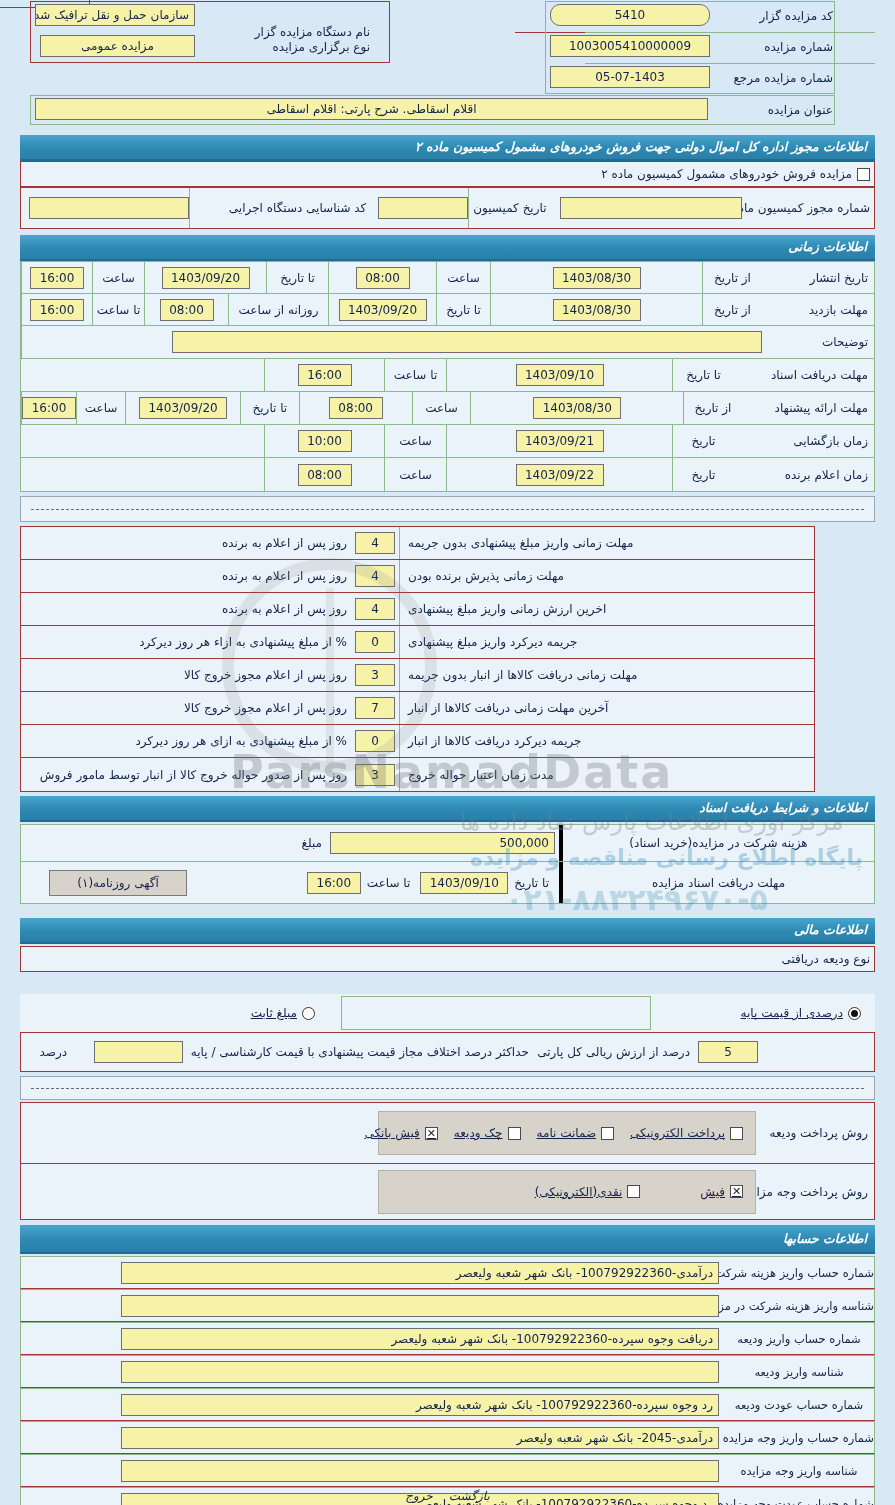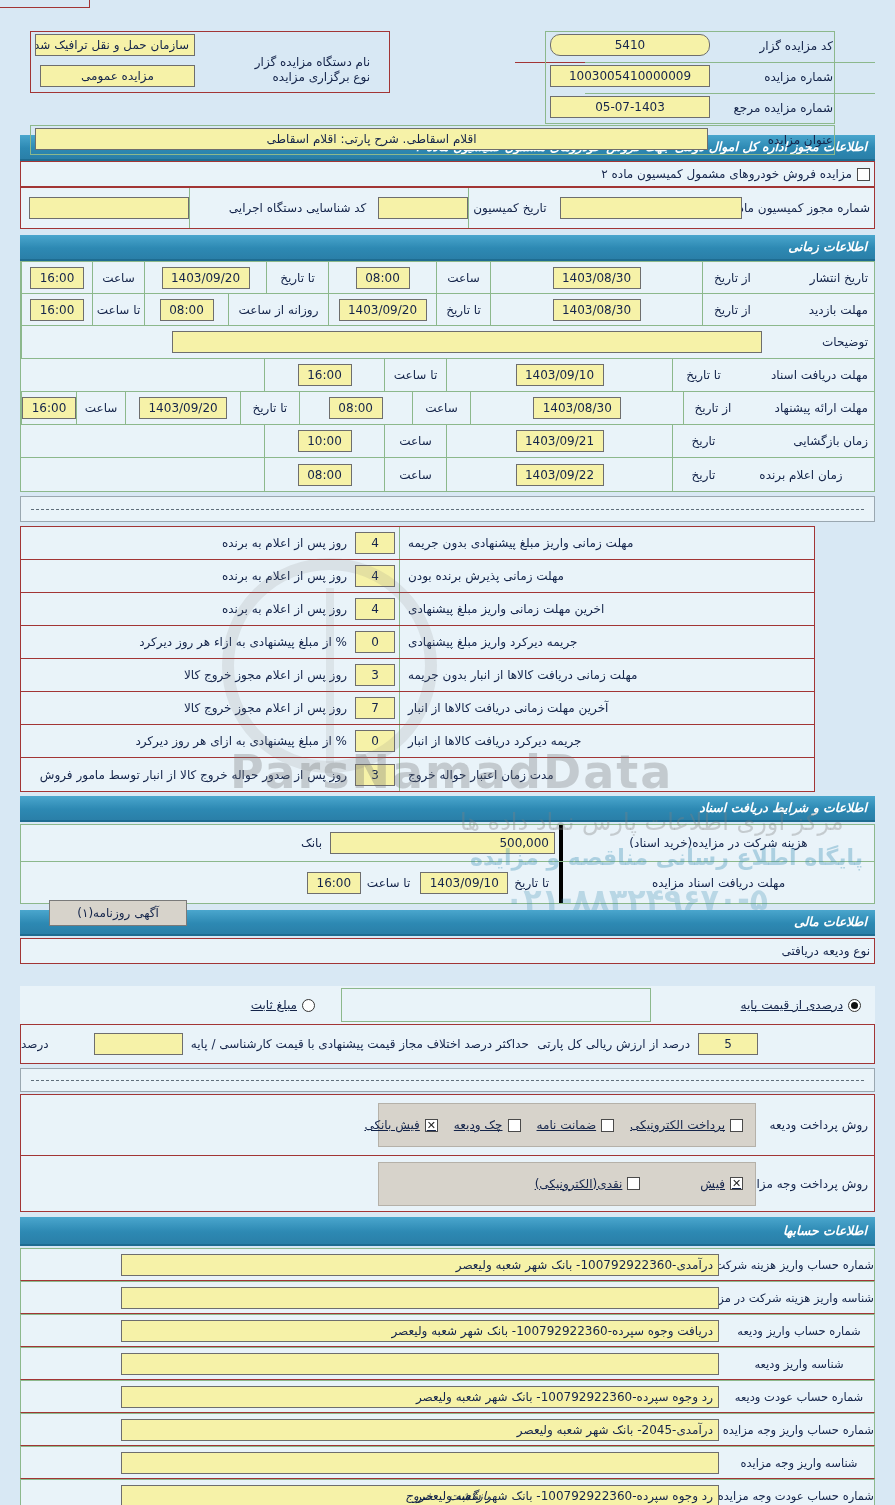--- a/index.html
+++ b/index.html
@@ -39,21 +39,21 @@
     line-height:20px;
     padding:0 5px;
     white-space:nowrap;
     overflow:hidden;
     text-align:center;
   }
   .lbl{ white-space:nowrap; }
 
   
   .topblock{ position:relative; height:127px; }
-  .abs{ position:absolute;margin-top:30px; }
+  .abs{ position:absolute; }
   .boxgreen{ border:1px solid #8cb88c; }
   .boxred{ border:1px solid #a23535; }
   .hline-g{ position:absolute; left:0; right:0; height:1px; background:#8cb88c; }
   .hline-r{ position:absolute; left:0; right:0; height:1px; background:#a23535; }
   .toplabel{ line-height:26px; text-align:right; white-space:nowrap; }
 
   
   .chkrow{ height:26px; border:1px solid #a23535; background:#e9f3f9; display:flex; align-items:center; padding-right:4px; gap:5px; }
   .permitrow{ height:42px; border:1px solid #a23535; background:#e9f3f9; display:flex; align-items:center; }
   .permitrow .cell{ display:flex; align-items:center; height:100%; }
@@ -308,21 +308,21 @@
         </div>
       <div class="tcell vline" style="width:62px;">
           <span class="lbl">ساعت</span>
         </div>
       <div class="tcell vline" style="width:120px;">
           <div class="inp ltr" style="width:54px;">10:00</div>
         </div>
       <div class="tcell" style="flex:1;"></div>
     </div>
     <div class="trow" style="height:33px;">
-      <div class="tcell tlabel" style="width:140px;justify-content:center;">
+      <div class="tcell tlabel" style="width:140px;">
           <span class="lbl">زمان اعلام برنده</span>
         </div>
       <div class="tcell vline" style="width:62px;">
           <span class="lbl">تاریخ</span>
         </div>
       <div class="tcell vline" style="width:226px;">
           <div class="inp ltr" style="width:88px;">1403/09/22</div>
         </div>
       <div class="tcell vline" style="width:62px;">
           <span class="lbl">ساعت</span>
@@ -348,21 +348,21 @@
     </div>
     <div class="penrow">
       <div class="penlabel">
           <span class="lbl">مهلت زمانی پذیرش برنده بودن</span>
         </div>
       <div class="inp peninp">4</div>
       <div class="pensuffix lbl">روز پس از اعلام به برنده</div>
     </div>
     <div class="penrow">
       <div class="penlabel">
-          <span class="lbl">اخرین مهلت زمانی واریز مبلغ پیشنهادی</span>
+          <span class="lbl">اخرین ارزش زمانی واریز مبلغ پیشنهادی</span>
         </div>
       <div class="inp peninp">4</div>
       <div class="pensuffix lbl">روز پس از اعلام به برنده</div>
     </div>
     <div class="penrow">
       <div class="penlabel">
           <span class="lbl">جریمه دیرکرد واریز مبلغ پیشنهادی</span>
         </div>
       <div class="inp peninp">0</div>
       <div class="pensuffix lbl">% از مبلغ پیشنهادی به ازاء هر روز دیرکرد</div>
@@ -397,35 +397,35 @@
     </div>
   </div>
 
   <div class="secbar" style="margin-top:4px;">اطلاعات و شرایط دریافت اسناد</div>
 
   <div class="docsrow" style="height:38px; margin-top:2px;">
     <div class="doclabel">
         <span class="lbl">هزینه شرکت در مزایده(خرید اسناد)</span>
       </div>
     <div class="inp ltr" style="width:225px; margin-right:4px; text-align:right;">500,000</div>
-    <span class="lbl" style="margin-right:8px;">بانک</span>
+    <span class="lbl" style="margin-right:8px;">مبلغ</span>
   </div>
 
   <div class="docsrow" style="height:42px; border-top:none;">
     <div class="doclabel">
         <span class="lbl">مهلت دریافت اسناد مزایده</span>
       </div>
     <span class="lbl" style="margin-right:10px;">تا تاریخ</span>
     <div class="inp ltr" style="width:88px; margin-right:6px;">1403/09/10</div>
     <span class="lbl" style="margin-right:10px;">تا ساعت</span>
     <div class="inp ltr" style="width:54px; margin-right:6px;">16:00</div>
     <div class="btn abs" style="left:28px; top:8px; width:138px;">آگهی روزنامه(۱)</div>
   </div>
 
-  <div class="secbar" style="margin-top:6px;">اطلاعات مالی</div>
+  <div class="secbar" style="margin-top:14px;">اطلاعات مالی</div>
 
   <div class="row rborder" style="height:26px; padding-right:4px; margin-top:2px;">
     <span class="lbl">نوع ودیعه دریافتی</span>
   </div>
 
   <div style="height:22px;"></div>
 
   <div class="row" style="height:38px; padding-right:14px;">
     <div class="optitem" style="width:118px;">
       <span class="radio checked"></span>
@@ -438,21 +438,21 @@
       <span class="lbl">مبلغ ثابت</span>
     </div>
   </div>
 
   <div class="row rborder" style="height:40px;">
     <div style="width:120px;"></div>
     <div class="inp" style="width:62px;">5</div>
     <span class="lbl" style="width:175px; text-align:right; padding-right:8px;">درصد از ارزش ریالی کل پارتی</span>
     <span class="lbl" style="flex:1; text-align:left; padding-left:8px;">حداکثر درصد اختلاف مجاز قیمت پیشنهادی با قیمت کارشناسی / پایه</span>
     <div class="inp" style="width:92px;"></div>
-    <span class="lbl" style="width:75px; text-align:left; padding-right:8px;">درصد</span>
+    <span class="lbl" style="width:75px; text-align:center; padding-right:8px;">درصد</span>
   </div>
 
   <div class="dashedbox" style="margin-top:4px; height:24px;">
       <div class="dash"></div>
     </div>
 
   <div class="row rborder" style="height:62px; margin-top:2px;">
     <span class="lbl" style="width:118px; padding-right:6px;">روش پرداخت ودیعه</span>
     <div class="graybox">
       <div class="optitem">

